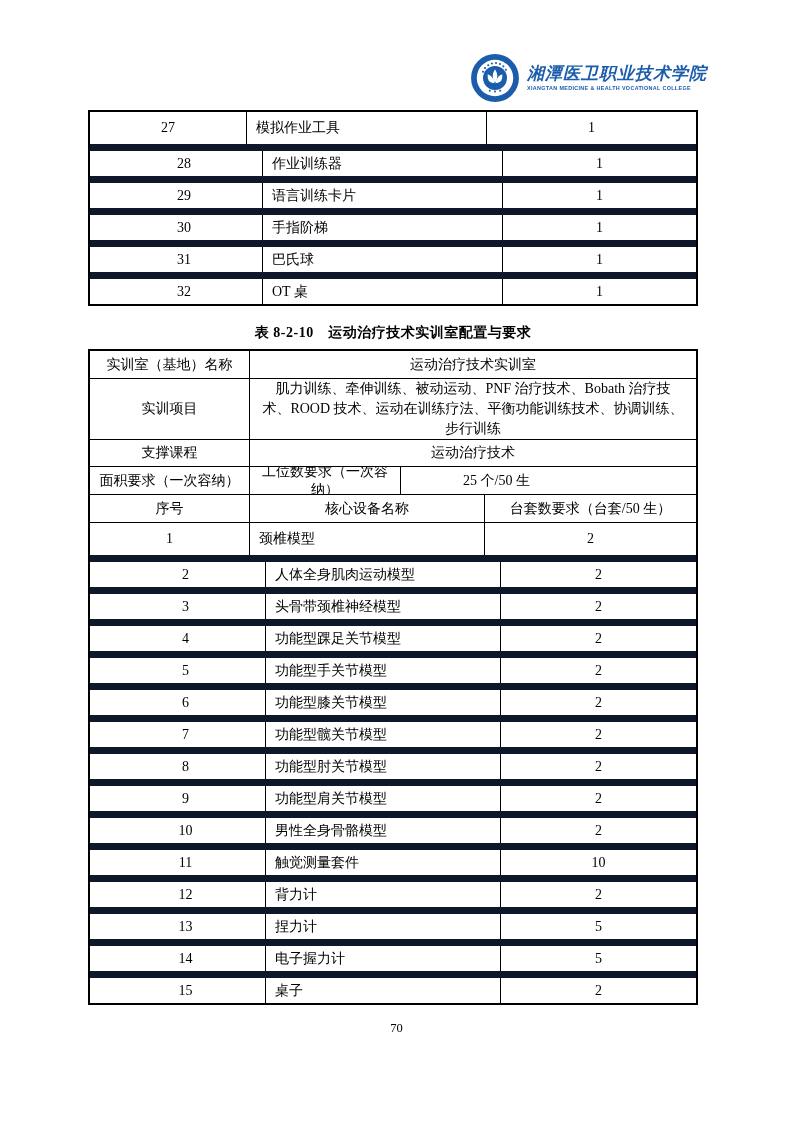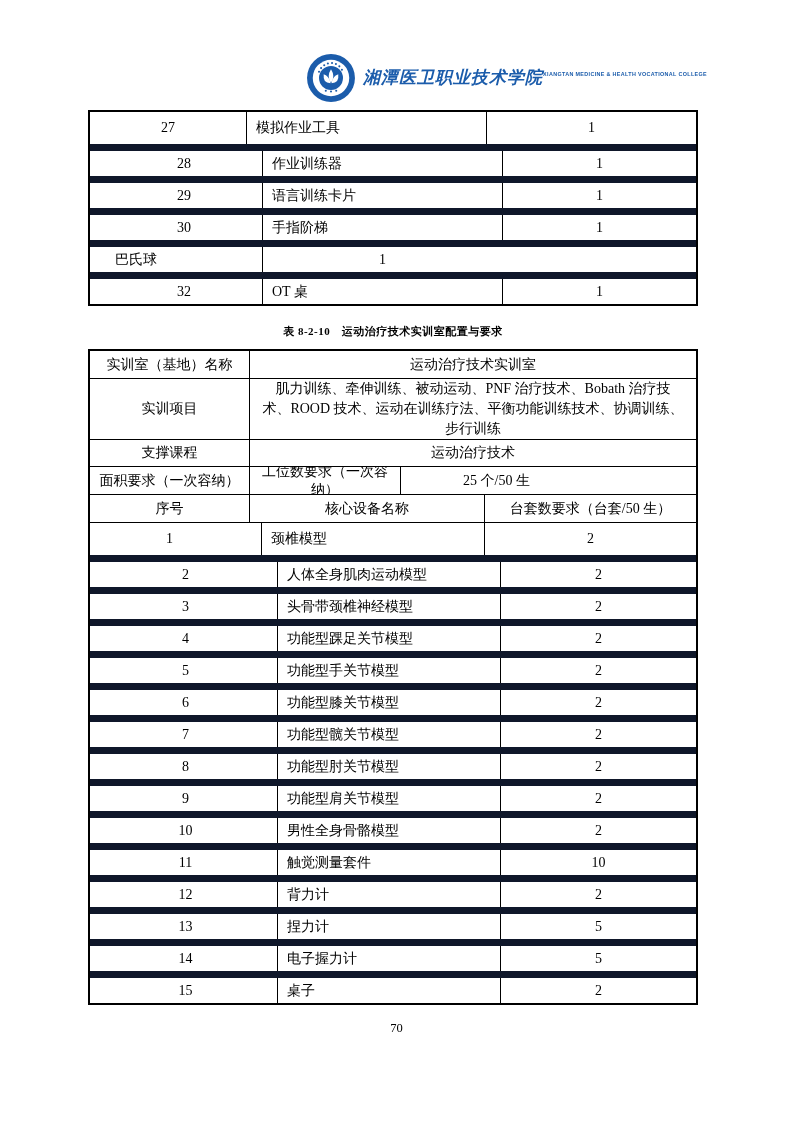--- a/index.html
+++ b/index.html
@@ -3,21 +3,21 @@
 <meta charset="utf-8">
 <style>
   html,body{margin:0;padding:0;background:#fff;}
   .page{
     position:relative;width:793px;height:1122px;background:#fff;overflow:hidden;
     font-family:"Liberation Serif","DejaVu Serif",serif;color:#000;margin:0 auto;
   }
   
   .logo{position:absolute;top:53px;right:86px;display:flex;align-items:center;gap:7px;}
   .seal{width:50px;height:50px;flex:0 0 auto;}
-  .logo-text{display:flex;flex-direction:row;align-items:flex-start;}
+  .logo-text{display:flex;flex-direction:column;align-items:flex-start;}
   .logo-cn{font-size:17px;font-weight:bold;font-style:italic;color:#1b5cab;letter-spacing:1px;white-space:nowrap;line-height:1.1;}
   .logo-en{font-size:5.4px;color:#1b5cab;letter-spacing:0.35px;white-space:nowrap;margin-top:2px;font-family:"Liberation Sans",sans-serif;font-weight:bold;}
   
   .tbl{position:absolute;left:88px;width:610px;border:2px solid #000;box-sizing:border-box;background:#fff;}
   .tbl1{top:110px;}
   .tbl2{top:349px;}
   .trow{display:grid;box-sizing:border-box;align-items:stretch;}
   .trow>.c{display:flex;align-items:center;justify-content:center;box-sizing:border-box;font-size:14px;line-height:18px;text-align:center;overflow:hidden;}
   .trow>.c+.c{border-left:1px solid #000;}
   .trow+.trow{border-top:1px solid #000;}
@@ -26,24 +26,24 @@
   
   .t1row{grid-template-columns:156px 240px 1fr;height:32px;}
   .t1row>.name{justify-content:flex-start;padding-left:9px;text-align:center;}
   
   .rA,.rC{grid-template-columns:159px 1fr;height:27px;}
   .rB{grid-template-columns:159px 1fr;height:61px;}
   .rB>.val{padding:0 12px;line-height:20px;}
   .rD{grid-template-columns:159px 151px 192px 1fr;height:28px;}
   .rE{grid-template-columns:159px 235px 1fr;height:28px;}
   .t2row{grid-template-columns:159px 235px 1fr;height:32px;}
-  .t2row>.name{justify-content:flex-start;padding-left:9px;text-align:left;margin-left:12px;}
+  .t2row>.name{justify-content:flex-start;padding-left:9px;text-align:left;}
   
   .caption{position:absolute;top:324px;left:88px;width:610px;margin:0;text-align:center;
-    font-size:11px;font-weight:bold;letter-spacing:0.5px;}
+    font-size:14px;font-weight:bold;letter-spacing:0.5px;}
   .pagefoot{position:absolute;top:1021px;left:0;width:100%;text-align:center;font-size:12.5px;}
 </style>
 </head>
 <body>
 
 <div class="page">
 
   <div class="logo">
     <svg class="seal" viewBox="0 0 48 48" aria-hidden="true">
       <circle cx="24" cy="24" r="23" fill="#1b5cab"></circle>
@@ -88,20 +88,21 @@
           <div class="c no">29</div>
           <div class="c name">语言训练卡片</div>
           <div class="c qty">1</div>
         </div>
         <div class="trow t1row">
           <div class="c no">30</div>
           <div class="c name">手指阶梯</div>
           <div class="c qty">1</div>
         </div>
         <div class="trow t1row">
+          <div class="c no">31</div>
           <div class="c name">巴氏球</div>
           <div class="c qty">1</div>
         </div>
         <div class="trow t1row">
           <div class="c no">32</div>
           <div class="c name">OT 桌</div>
           <div class="c qty">1</div>
         </div>
       </div>
   </div>

